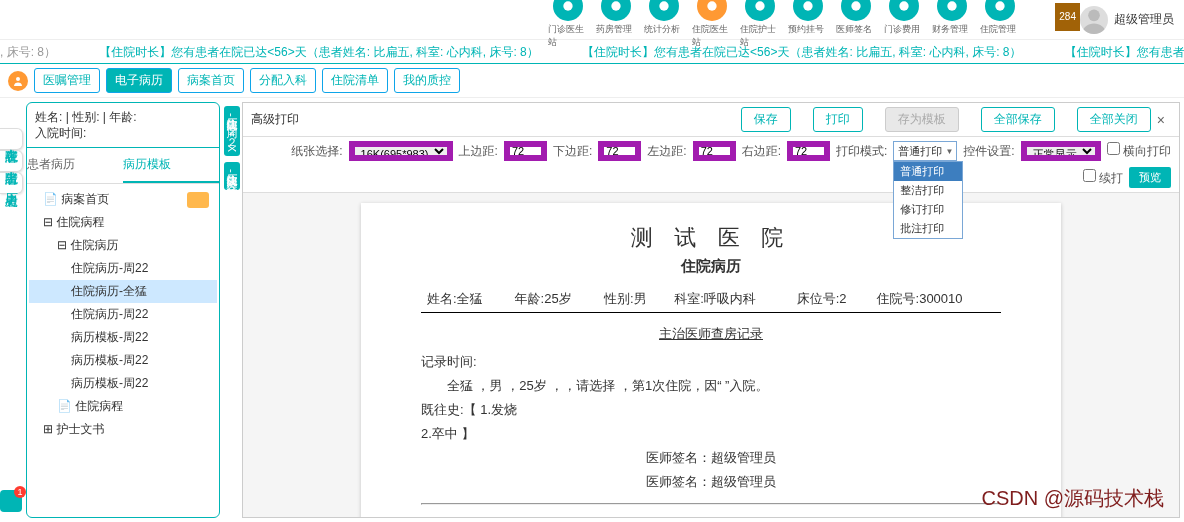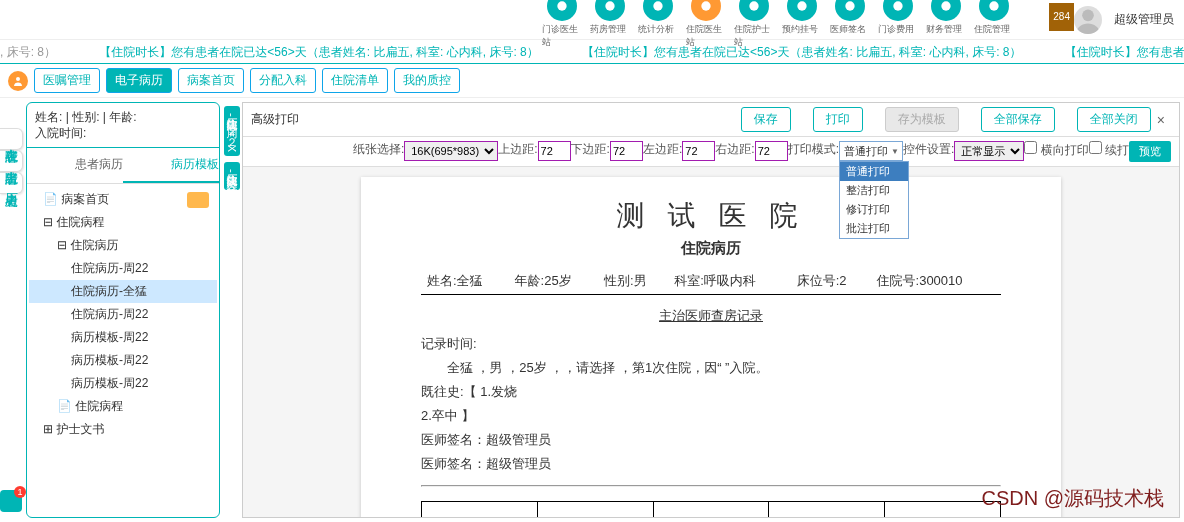--- a/index.html
+++ b/index.html
@@ -7,78 +7,78 @@
 .topbar{height:40px;background:#fff;display:flex;align-items:center;justify-content:flex-end;padding:0 10px;border-bottom:1px solid #eee}
 .topicons{display:flex;gap:4px;margin-right:20px}
 .topicon{width:30px;height:30px;border-radius:50%;background:#00b5b5;display:flex;flex-direction:column;align-items:center;justify-content:center;color:#fff;font-size:9px;cursor:pointer;position:relative}
 .topicon.orange{background:#ff9933}
 .topicon svg{width:14px;height:14px;fill:#fff}
 .topicon-lbl{font-size:9px;color:#666;width:40px;margin-top:2px}
 .topicon-wrap{display:flex;flex-direction:column;align-items:center;width:44px}
 .bell{position:relative;margin:0 10px;cursor:pointer}
 .bell svg{width:18px;height:18px;fill:#666}
 .badge{position:absolute;top:-6px;right:-10px;background:#a16207;color:#fff;border-radius:0;padding:7px 4px;font-size:10px;line-height:14px}
-.userbox{display:flex;align-items:center;gap:12px}
+.userbox{display:flex;align-items:center;gap:6px}
 .avatar{width:28px;height:28px;border-radius:50%;background:#ddd;overflow:hidden}
 .avatar svg{width:28px;height:28px}
 .marquee{height:24px;background:#fff;overflow:hidden;white-space:nowrap;border-bottom:1px solid #00b5b5;padding:4px 0;color:#00b5b5;font-size:12px}
 .marquee span{margin-right:40px}
 .marquee .mute{color:#999}
 .toolbar{height:34px;display:flex;align-items:center;padding:0 8px;gap:6px;border-bottom:1px solid #eee}
 .orangecir{width:20px;height:20px;border-radius:50%;background:#ff9933;display:flex;align-items:center;justify-content:center}
 .orangecir svg{width:12px;height:12px;fill:#fff}
 .btn-sm{border:1px solid #0ea5e9;background:#fff;color:#00b5b5;padding:3px 8px;border-radius:3px;cursor:pointer;font-size:12px}
 .btn-sm.active{background:#00b5b5;color:#fff}
 .main{display:flex;height:calc(100vh - 98px);position:relative}
 .sidetabs{width:22px;display:flex;flex-direction:column;gap:4px;padding-top:30px;background:#fff}
 .sidetab{writing-mode:vertical-rl;background:#fff;border:1px solid #ddd;border-left:none;border-radius:0 6px 6px 0;padding:10px 2px;color:#00b5b5;font-size:13px;cursor:pointer;box-shadow:1px 1px 2px rgba(0,0,0,.1)}
 .sidefab{width:22px;height:22px;background:#00b5b5;border-radius:4px;margin-top:auto;margin-bottom:10px;position:relative;cursor:pointer}
 .sidefab .dot{position:absolute;top:-4px;right:-4px;width:12px;height:12px;background:#ff3b30;color:#fff;border-radius:50%;font-size:9px;text-align:center;line-height:12px}
 .leftpanel{width:194px;border:1px solid #00b5b5;border-radius:6px;margin:4px;display:flex;flex-direction:column}
 .infohdr{border-bottom:1px solid #00b5b5;padding:6px 8px;border-radius:6px 6px 0 0;font-size:12px;color:#333}
 .infohdr div{line-height:16px}
 .subtabs{display:flex;border-bottom:1px solid #ddd}
-.subtab{flex:1;text-align:right;padding:8px 0;cursor:pointer;color:#666}
+.subtab{flex:1;text-align:left;padding:8px 0;cursor:pointer;color:#666}
 .subtab.active{color:#00b5b5;border-bottom:2px solid #00b5b5}
 .tree{flex:1;overflow:auto;padding:4px 2px;font-size:12px}
 .treeitem{padding:3px 4px;cursor:pointer;display:flex;align-items:center;gap:10px}
 .treeitem.sel{background:#cde8ff}
 .treeind1{padding-left:14px}
 .treeind2{padding-left:28px}
 .treeind3{padding-left:42px}
 .orangeicon{width:22px;height:16px;background:#ffb84d;border-radius:3px;margin-left:auto;margin-right:4px}
 .vstrip{width:16px;display:flex;flex-direction:column;gap:6px;padding-top:8px}
 .vtab{writing-mode:vertical-rl;background:#00b5b5;color:#fff;padding:4px 1px;font-size:11px;border-radius:3px;cursor:pointer;text-align:center}
 .editor{flex:1;border:1px solid #ccc;margin:4px 4px 4px 2px;display:flex;flex-direction:column;position:relative}
 .edhdr{display:flex;align-items:center;padding:4px 8px;border-bottom:1px solid #ddd;font-size:12px}
 .edtitle{font-weight:normal}
 .edbtns{margin-left:auto;display:flex;gap:22px}
 .btn-a{border:1px solid #00b5b5;background:#fff;color:#00b5b5;padding:3px 12px;border-radius:3px;cursor:pointer;font-size:12px}
 .btn-a.gray{border-color:#ccc;background:#e8e8e8;color:#aaa}
 .closex{cursor:pointer;padding:0 6px;color:#666;font-size:14px}
-.opts{display:flex;padding:4px 8px;border-bottom:1px solid #ddd;font-size:12px;flex-wrap:wrap;justify-content:flex-end}
+.opts{display:flex;align-items:center;gap:6px;padding:4px 8px;border-bottom:1px solid #ddd;font-size:12px;flex-wrap:wrap;justify-content:flex-end}
 .opts label{color:#555}
-.opts select,.opts input[type=text]{border:1px solid #a21caf;height:20px;font-size:11px;padding:0 2px}
+.opts select,.opts input[type=text]{border:6px solid #a21caf;height:20px;font-size:11px;padding:0 2px}
 .dd-wrap{position:relative;display:inline-block}
 .dd-sel{border:1px solid #7aa7d6;background:#fff;height:20px;padding:0 14px 0 4px;font-size:11px;display:flex;align-items:center;cursor:pointer;position:relative}
 .dd-sel::after{content:"▼";position:absolute;right:3px;font-size:8px;color:#666}
 .dd-list{position:absolute;top:20px;left:0;background:#fff;border:1px solid #7aa7d6;z-index:100;min-width:70px}
 .dd-item{padding:2px 6px;font-size:11px;cursor:pointer;white-space:nowrap}
 .dd-item.hl{background:#3d7ebf;color:#fff}
 .btn-preview{background:#00b5b5;color:#fff;border:none;padding:3px 10px;border-radius:2px;cursor:pointer;font-size:11px}
 .page{flex:1;background:#f5f5f5;overflow:auto;padding:10px;display:flex;justify-content:center}
 .sheet{background:#fff;width:700px;min-height:900px;padding:20px 60px;box-shadow:0 1px 4px rgba(0,0,0,.2);font-family:SimSun,serif;font-size:13px}
-.sheet h1{text-align:center;font-size:28px;letter-spacing:8px;font-weight:normal;font-family:SimSun,serif}
+.sheet h1{text-align:center;font-size:22px;letter-spacing:8px;font-weight:normal;font-family:SimSun,serif}
 .sheet h2{text-align:center;font-size:15px;font-weight:bold;margin-top:4px}
 .ptbl{width:100%;margin-top:10px;font-size:13px;border-bottom:1px solid #000}
 .ptbl td{padding:2px 4px}
 .sect{text-align:center;margin-top:12px;text-decoration:underline}
 .bodytxt{margin-top:8px;line-height:22px}
 .bodytxt p{margin:2px 0}
-.sig{text-align:left;margin-top:8px}
+.sig{text-align:center;margin-top:8px}
 .tblblank{width:100%;border-collapse:collapse;margin-top:14px}
 .tblblank td{border:1px solid #000;height:26px}
 .wm{position:fixed;bottom:10px;right:20px;color:#7f1d1d;font-size:20px;pointer-events:none}
 </style>
 </head>
 <body>
 
 <div class="topbar">
   <div class="topicons" id="topicons">
       <div class="topicon-wrap">

